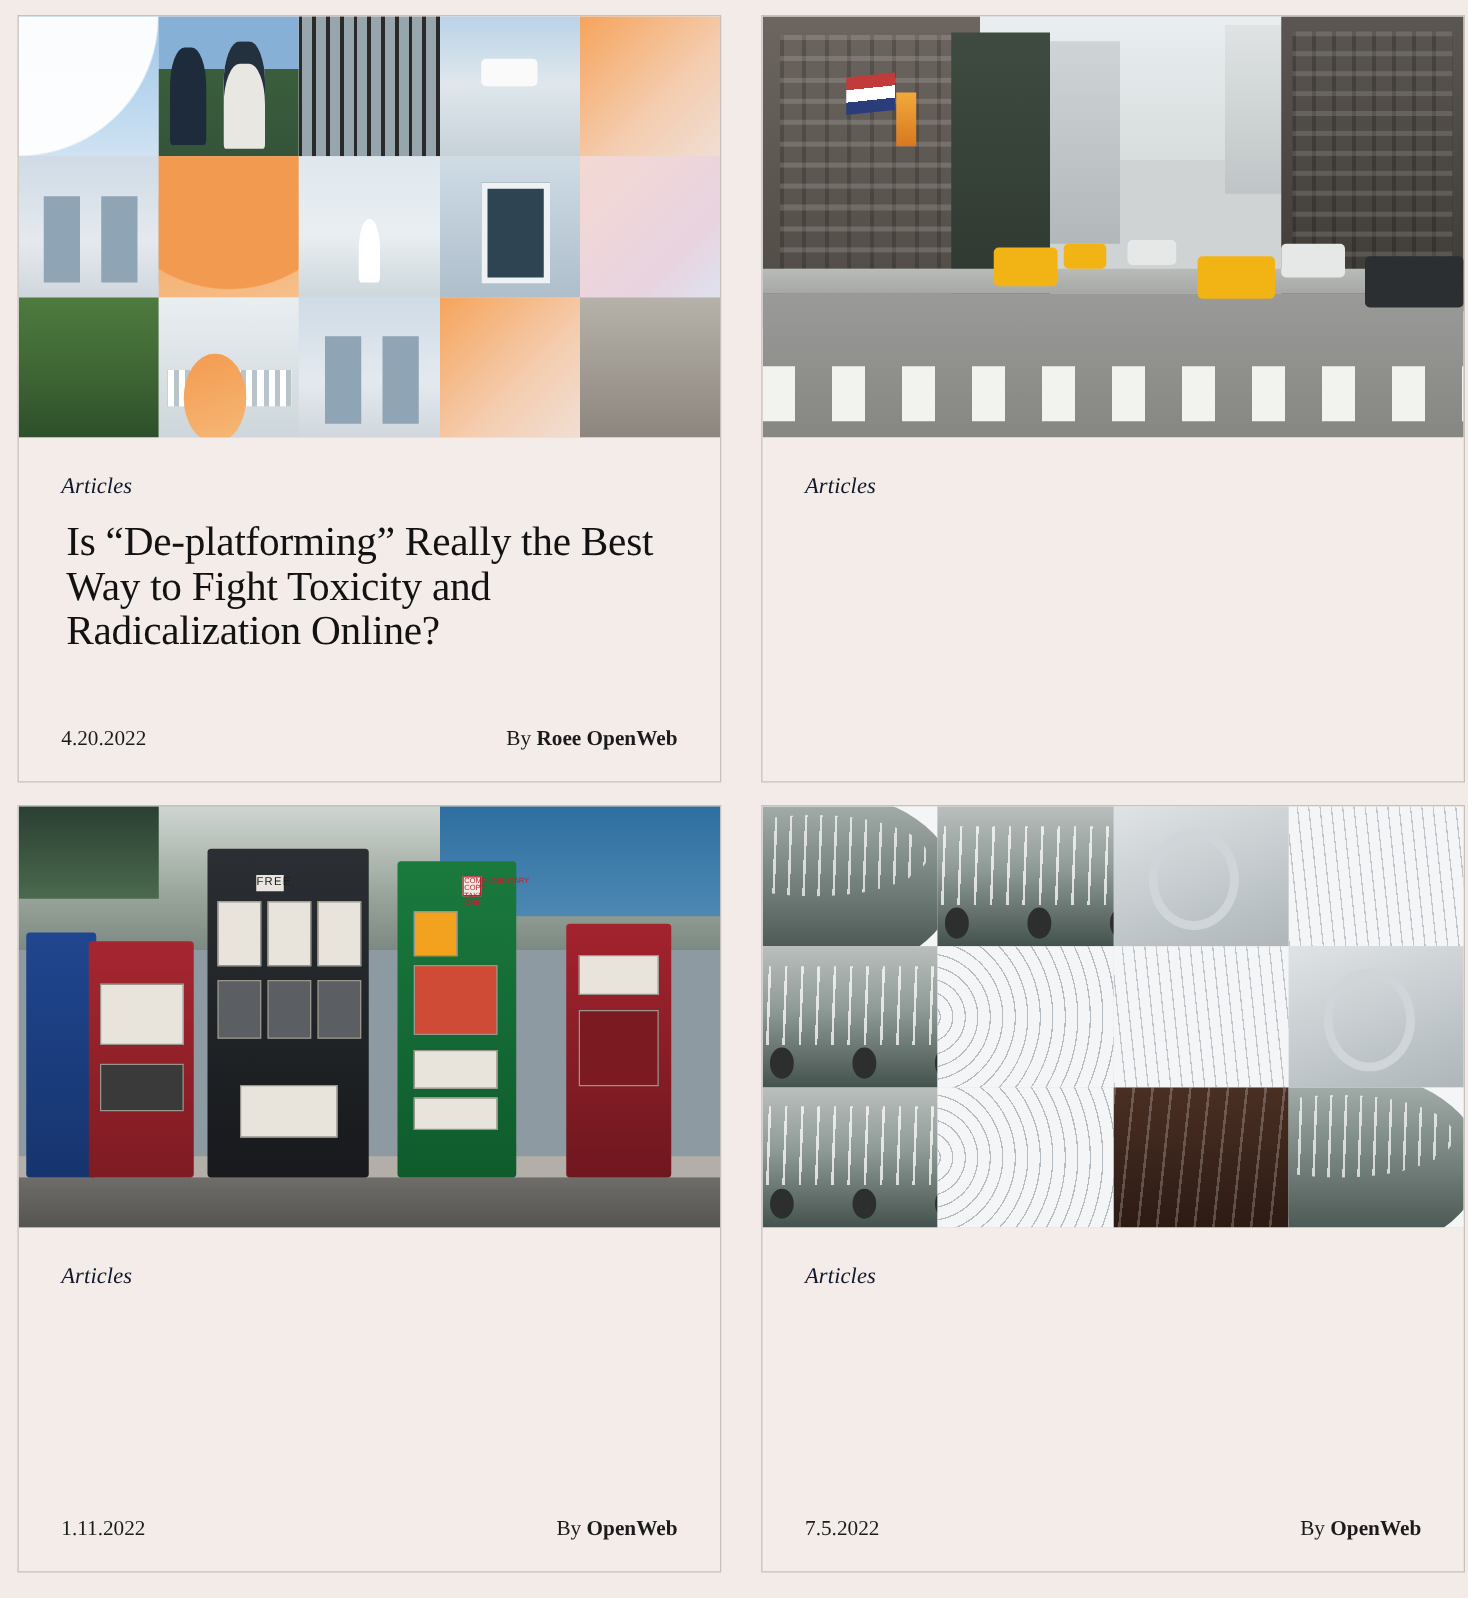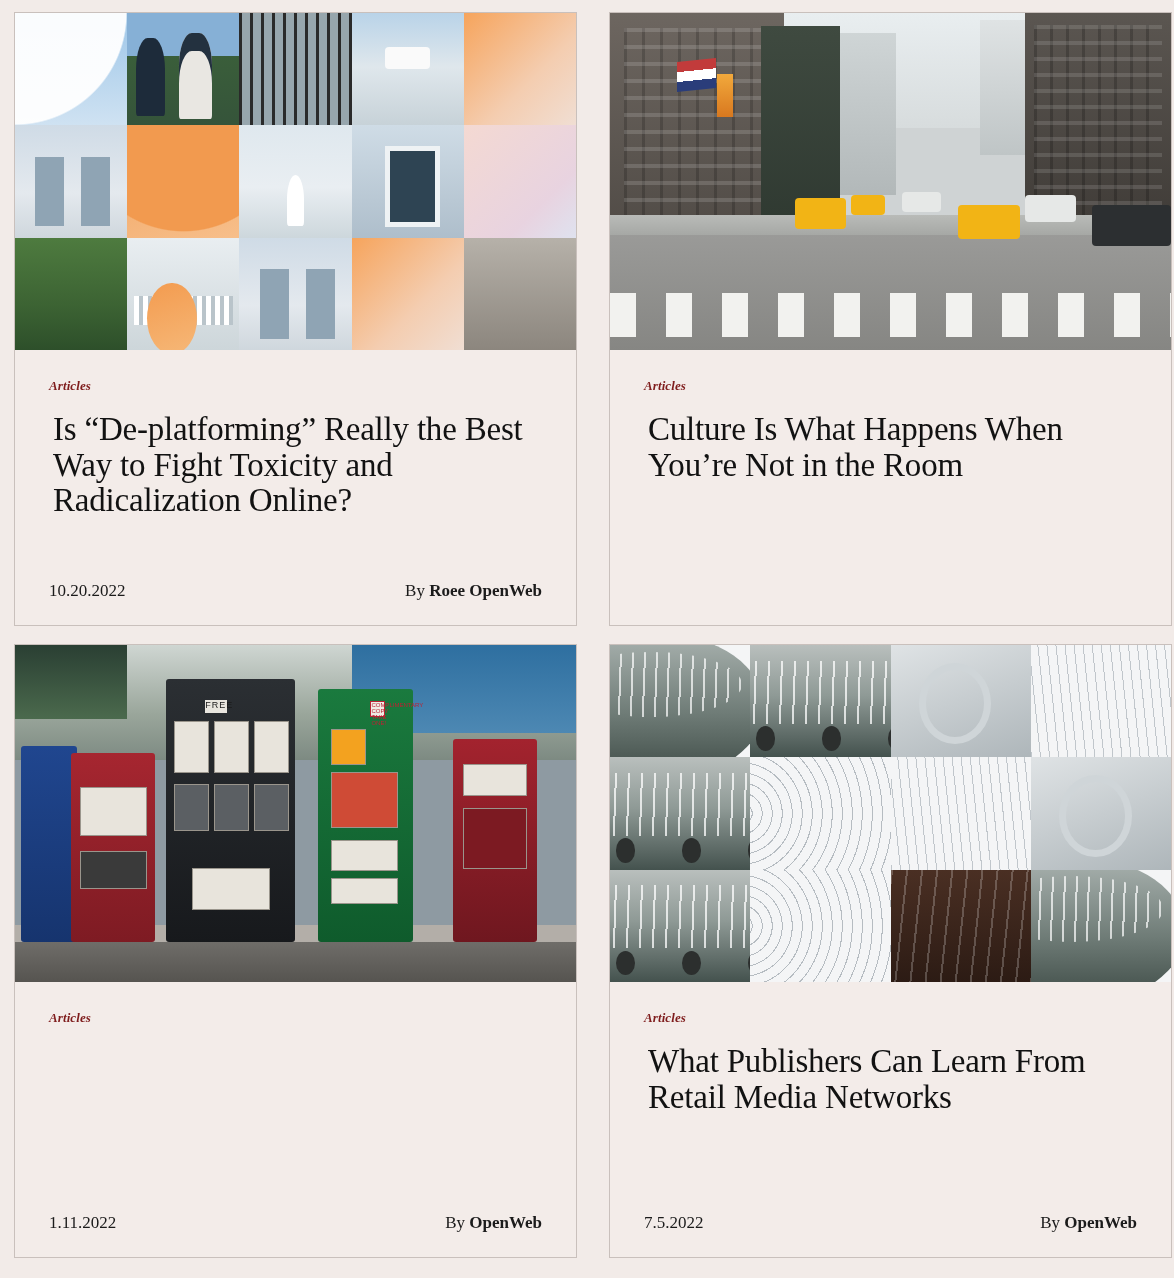--- a/index.html
+++ b/index.html
@@ -37,25 +37,24 @@
     background: #dedada;
   }
   .card-body {
     flex: 1;
     display: flex;
     flex-direction: column;
     padding: 28px 34px 0 34px;
   }
   .kicker {
     font-style: italic;
-    font-size: 13px;
-    color: #7f1d1d;
+    font-size: 18px;
+    color: #0f172a;
     margin-bottom: 14px;
     letter-spacing: .1px;
-    font-weight: bold;
   }
   .headline {
     font-size: 33px;
     line-height: 1.08;
     color: #121212;
     font-weight: 400;
     margin: 4px;
     letter-spacing: -.2px;
   }
   .card-foot {
@@ -287,21 +286,21 @@
         <div class="c-cell wh-wall"></div>
         <div class="c-cell orange-grad"></div>
         <div class="c-cell brick"></div>
       </div>
     </div>
     <div class="card-body">
       <div class="kicker">Articles</div>
       <h2 class="headline">Is “De-platforming” Really the Best Way to Fight Toxicity and Radicalization Online?</h2>
     </div>
     <div class="card-foot">
-      <span>10.20.2022</span>
+      <span>4.20.2022</span>
       <span class="byline">
         <span class="by">By</span>
         <span class="name">Roee OpenWeb</span>
       </span>
     </div>
   </article>
 
   <article class="card">
     <div class="card-media">
       <div class="street">
@@ -319,21 +318,20 @@
         <div class="taxi" style="left:43%;bottom:40%;width:6%;height:6%;"></div>
         <div class="taxi" style="left:62%;bottom:33%;width:11%;height:10%;"></div>
         <div class="car-w" style="left:52%;bottom:41%;width:7%;height:6%;"></div>
         <div class="car-w" style="left:74%;bottom:38%;width:9%;height:8%;"></div>
         <div class="car-d" style="left:86%;bottom:31%;width:14%;height:12%;"></div>
         <div class="crosswalk"></div>
       </div>
     </div>
     <div class="card-body">
       <div class="kicker">Articles</div>
-      <h2 class="headline">Culture Is What Happens When You’re Not in the Room</h2>
     </div>
   </article>
 
   <article class="card">
     <div class="card-media">
       <div class="boxes">
         <div class="bg-street"></div>
         <div class="bg-bldg"></div>
         <div class="bg-bldg2"></div>
         <div class="curb"></div>
@@ -392,21 +390,20 @@
         <div class="cart-metal"></div>
 
         <div class="cart-photo"></div>
         <div class="cart-white arc"></div>
         <div class="cart-dark"></div>
         <div class="cart-circle"></div>
       </div>
     </div>
     <div class="card-body">
       <div class="kicker">Articles</div>
-      <h2 class="headline">What Publishers Can Learn From Retail Media Networks</h2>
     </div>
     <div class="card-foot">
       <span>7.5.2022</span>
       <span class="byline">
         <span class="by">By</span>
         <span class="name">OpenWeb</span>
       </span>
     </div>
   </article>
 

